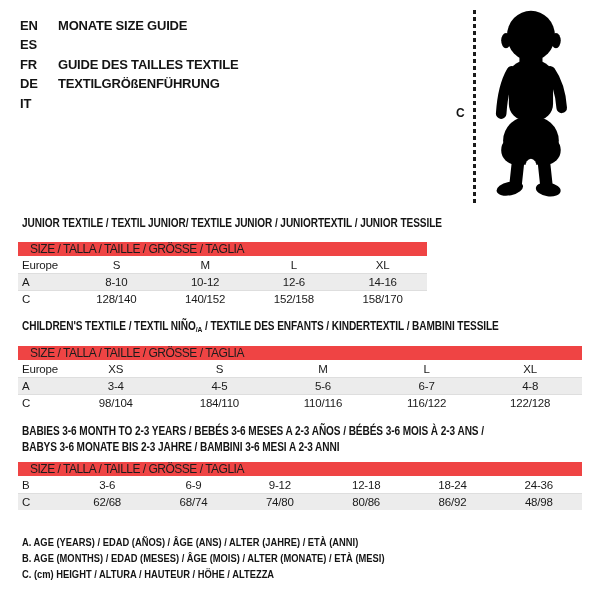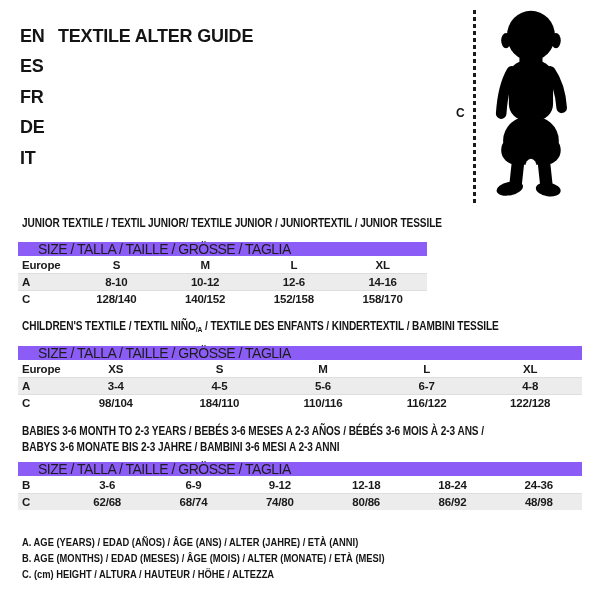--- a/index.html
+++ b/index.html
@@ -3,74 +3,76 @@
 <meta charset="utf-8">
 <style>
   html,body{margin:0;padding:0;}
   body{
     width:600px;height:600px;position:relative;background:#fff;
     font-family:"Liberation Sans","DejaVu Sans",sans-serif;
     color:#141414;overflow:hidden;
   }
   
   .lang-list{position:absolute;left:20px;top:16px;}
-  .lang-row{display:flex;line-height:19.4px;font-size:18px;font-weight:700;letter-spacing:-0.2px;margin-top:11px;}
+  .lang-row{display:flex;line-height:19.4px;font-size:13px;font-weight:700;letter-spacing:-0.2px;}
   .lang-code{width:38px;flex:0 0 38px;}
   
   .dash-line{
     position:absolute;left:473px;top:10px;width:2.5px;height:196px;
     background:repeating-linear-gradient(to bottom,#1a1a1a 0 4px,transparent 4px 7px);
   }
   .measure-c{position:absolute;left:456px;top:106px;font-size:12px;font-weight:700;}
   .baby-svg{position:absolute;left:480px;top:6px;}
   
   .heading{
     position:absolute;left:22px;font-size:12px;font-weight:700;white-space:nowrap;
     transform:scaleX(0.84);transform-origin:0 50%;letter-spacing:-0.1px;
   }
   .heading .subscript{font-size:8px;vertical-align:-2px;}
   .heading-2line div{line-height:16px;}
   .size-table{position:absolute;left:18px;}
   .size-bar{
-    height:14px;background:#8b5cf6;color:#1c1c1c;font-size:14px;line-height:14.5px;
-    padding-left:20px;letter-spacing:-0.5px;box-sizing:border-box;white-space:nowrap;
+    height:14px;background:#ef4444;color:#1c1c1c;font-size:12px;line-height:14.5px;
+    padding-left:12px;letter-spacing:-0.5px;box-sizing:border-box;white-space:nowrap;
   }
   .t-row{display:flex;height:17px;align-items:center;box-sizing:border-box;}
   .t-row + .t-row{border-top:1px solid #dedede;}
   .t-row.alt{background:#ececec;}
-  .cell{flex:1;text-align:center;font-size:11.5px;letter-spacing:-0.2px;color:#1a1a1a;font-weight:bold;}
+  .cell{flex:1;text-align:center;font-size:11.5px;letter-spacing:-0.2px;color:#1a1a1a;}
   .cell.label{text-align:left;padding-left:4px;}
   .table-junior{width:409px;top:242px;}
   .table-junior .cell.label{flex:0 0 50px;}
   .table-children{width:564px;top:346px;}
   .table-children .cell.label,.table-babies .cell.label{flex:0 0 42px;}
   .table-babies{width:564px;top:462px;}
   
   .footnotes{position:absolute;left:22px;top:535px;}
   .footnote{
     font-size:11px;font-weight:700;line-height:15.8px;white-space:nowrap;
     transform:scaleX(0.85);transform-origin:0 50%;
   }
 </style>
 </head>
 <body>
 
 <div class="lang-list">
   <div class="lang-row">
     <span class="lang-code">EN</span>
-    <span class="lang-label">TEXTILE ALTER GUIDE</span>
+    <span class="lang-label">MONATE SIZE GUIDE</span>
   </div>
   <div class="lang-row">
     <span class="lang-code">ES</span>
   </div>
   <div class="lang-row">
     <span class="lang-code">FR</span>
+    <span class="lang-label">GUIDE DES TAILLES TEXTILE</span>
   </div>
   <div class="lang-row">
     <span class="lang-code">DE</span>
+    <span class="lang-label">TEXTILGRÖßENFÜHRUNG</span>
   </div>
   <div class="lang-row">
     <span class="lang-code">IT</span>
   </div>
 </div>
 
 <div class="dash-line"></div>
 <div class="measure-c">C</div>
 <svg class="baby-svg" width="100" height="196" viewBox="0 0 104 204" xmlns="http://www.w3.org/2000/svg">
   <g fill="#000" stroke="none">

